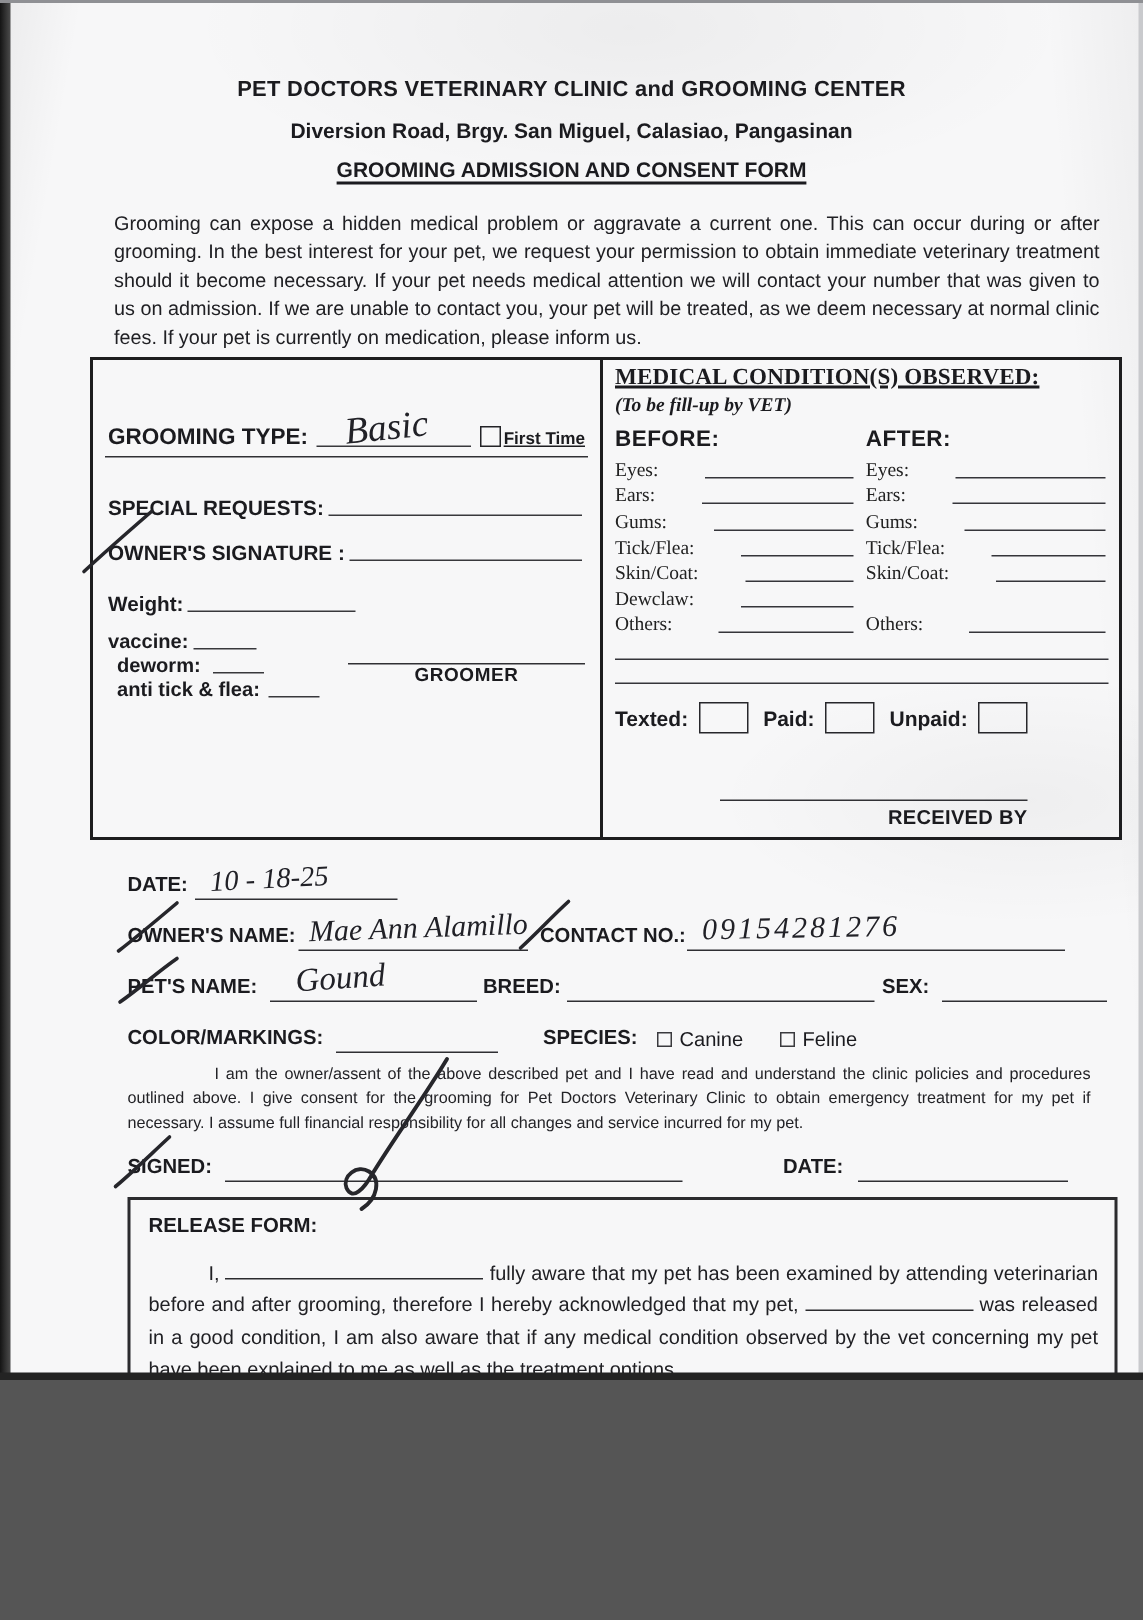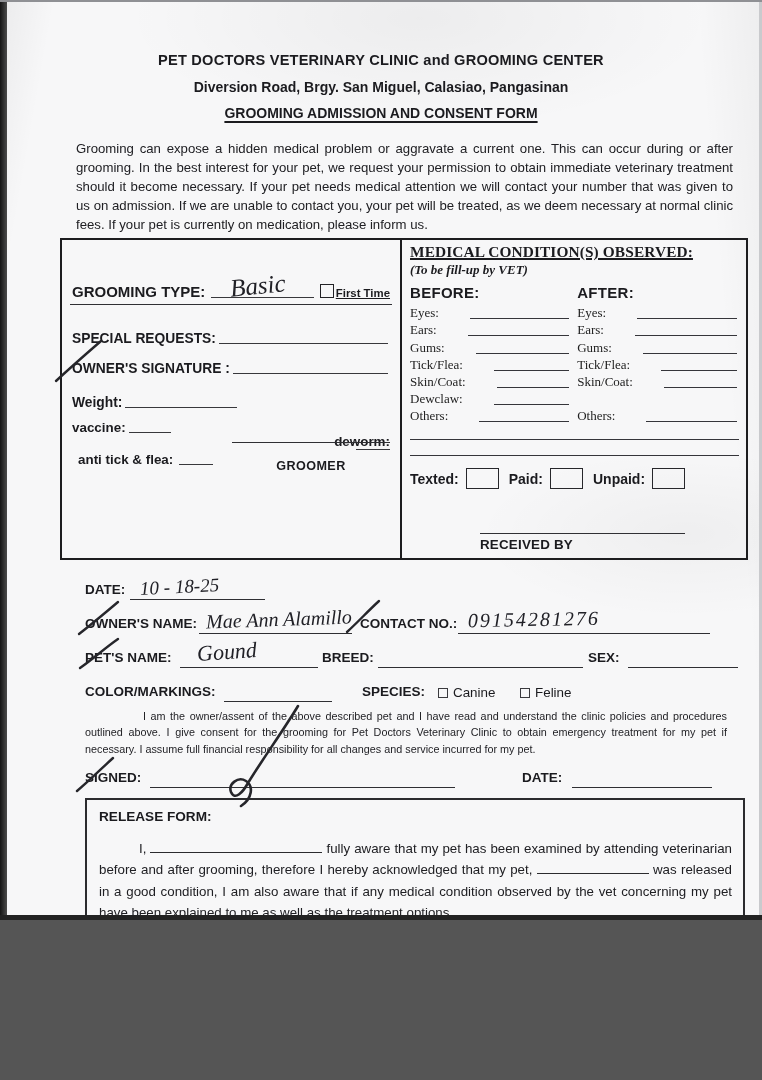--- a/index.html
+++ b/index.html
@@ -46,39 +46,39 @@
   .hand{font-family:"Liberation Serif",serif;font-style:italic;color:#212127;white-space:nowrap;}
   .gt-hand{position:absolute;left:18%;bottom:-3px;font-size:25px;transform:rotate(-6deg);}
   .cb{display:inline-block;width:12px;height:12px;border:1.7px solid #222226;background:transparent;
     margin:0 2px 2px 0;flex:0 0 auto;}
   .ft-label{font-size:11.4px;font-weight:bold;text-decoration:underline;margin-bottom:1px;white-space:nowrap;}
   .hline{position:absolute;left:8px;right:8px;border-bottom:1.7px solid #303034;}
   .small-label{font-weight:bold;font-size:13.4px;white-space:nowrap;}
   .mini-line{border-bottom:1.5px solid #38383c;height:1px;margin:0 0 2px 3px;}
   .groomer{position:absolute;left:170px;top:192px;width:158px;text-align:center;}
   .groomer .gline{border-bottom:1.7px solid #303034;height:10px;}
-  .groomer .glabel{font-weight:bold;font-size:12.6px;letter-spacing:.4px;margin-top:16px;}
+  .groomer .glabel{font-weight:bold;font-size:12.6px;letter-spacing:.4px;margin-top:0;}
 
   
   .med{position:absolute;left:8px;right:7px;top:3px;}
   .med-title{font-family:"Liberation Serif",serif;font-weight:bold;font-size:15.4px;
     text-decoration:underline;text-decoration-thickness:1.6px;letter-spacing:.1px;}
   .med-sub{font-family:"Liberation Serif",serif;font-weight:bold;font-style:italic;font-size:13px;margin-top:1px;}
   .med-cols{display:flex;margin-top:6px;}
   .med-col1{width:49%;}
   .med-col2{width:51%;padding-left:6px;box-sizing:border-box;}
   .med-head{font-weight:bold;font-size:15px;letter-spacing:.3px;margin-bottom:3px;}
   .med-row{display:flex;align-items:flex-end;height:17.2px;font-family:"Liberation Serif",serif;font-size:13px;color:#222;gap:28px;}
   .med-row .mfill{flex:1;border-bottom:1.3px solid #35353a;margin:0 2px 2px 3px;height:1px;}
   .med-row.spacer .mfill{visibility:hidden;}
   .note{font-family:"Liberation Serif",serif;font-size:13px;margin-top:3px;color:#222;}
   .note-line{height:15px;border-bottom:1.4px solid #35353a;}
   .paid-row{display:flex;align-items:center;margin-top:12px;font-weight:bold;font-size:14px;}
   .pay-box{display:inline-block;width:31px;height:19px;border:1.7px solid #27272b;margin:0 10px 0 7px;}
-  .received{position:absolute;left:78px;bottom:6px;width:205px;text-align:left;}
+  .received{position:absolute;left:78px;bottom:6px;width:205px;text-align:right;}
   .received .rline{border-bottom:1.6px solid #303034;height:10px;}
   .received .rlabel{font-weight:bold;font-size:13.4px;margin-top:3px;letter-spacing:.2px;}
 
   
   .abs{position:absolute;z-index:2;}
   .blabel{font-weight:bold;font-size:13.5px;white-space:nowrap;}
   .uline{position:absolute;border-bottom:1.6px solid #2f2f33;height:1px;}
   .sq{display:inline-block;width:8px;height:8px;border:1.3px solid #3a3a3e;margin-right:5px;}
   .species-opt{font-size:13.4px;display:inline-flex;align-items:center;}
   .fineprint{position:absolute;left:85px;top:708px;width:642px;font-size:10.8px;line-height:1.52;
@@ -139,21 +139,21 @@
         <span class="fill"></span>
       </div>
       <div class="g-row" style="top:150px;height:20px;">
         <span class="g-label">Weight:</span>
         <span class="fill" style="max-width:112px;flex:1 1 auto;"></span>
       </div>
       <div class="g-row" style="top:178px;height:17px;">
         <span class="small-label">vaccine:</span>
         <span class="mini-line" style="width:42px;"></span>
       </div>
-      <div class="g-row" style="top:194px;height:17px;left:16px;flex-direction:column;">
+      <div class="g-row" style="top:194px;height:17px;left:16px;">
         <span class="small-label">deworm:</span>
         <span class="mini-line" style="width:34px;margin-left:8px;"></span>
       </div>
       <div class="g-row" style="top:210px;height:17px;left:16px;">
         <span class="small-label">anti tick &amp; flea:</span>
         <span class="mini-line" style="width:34px;margin-left:6px;"></span>
       </div>
       <div class="groomer">
         <div class="gline"></div>
         <div class="glabel">GROOMER</div>

